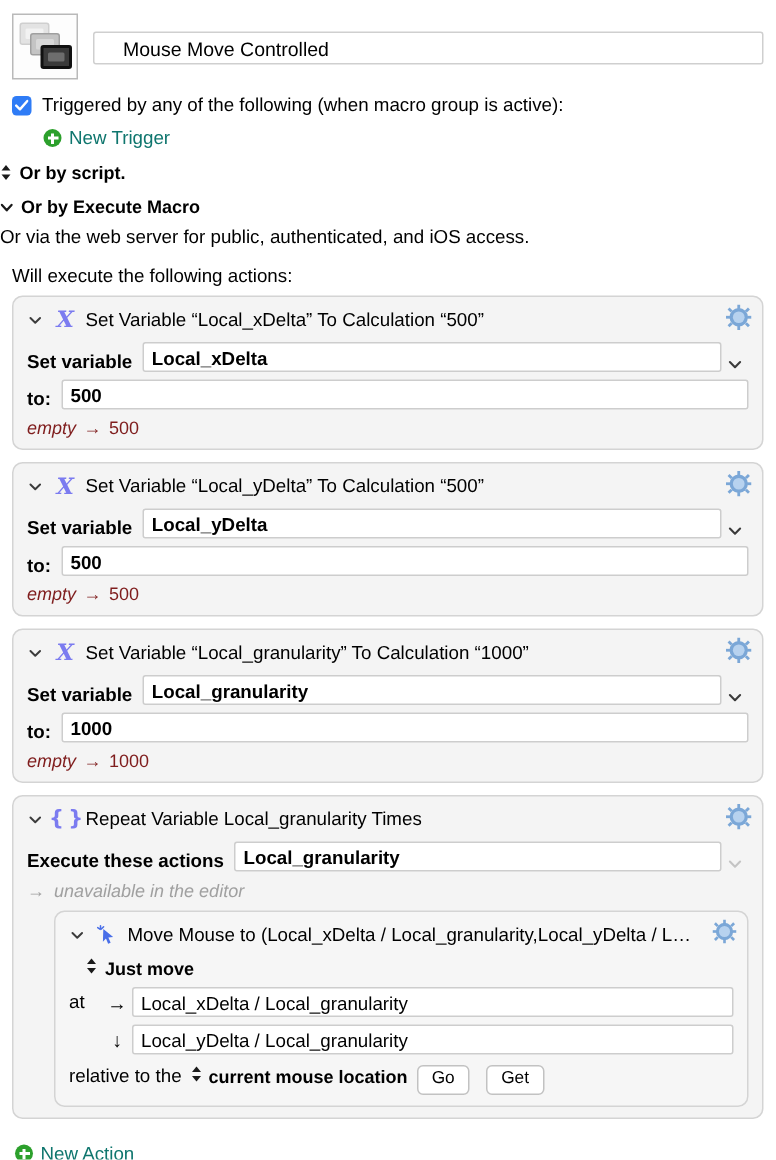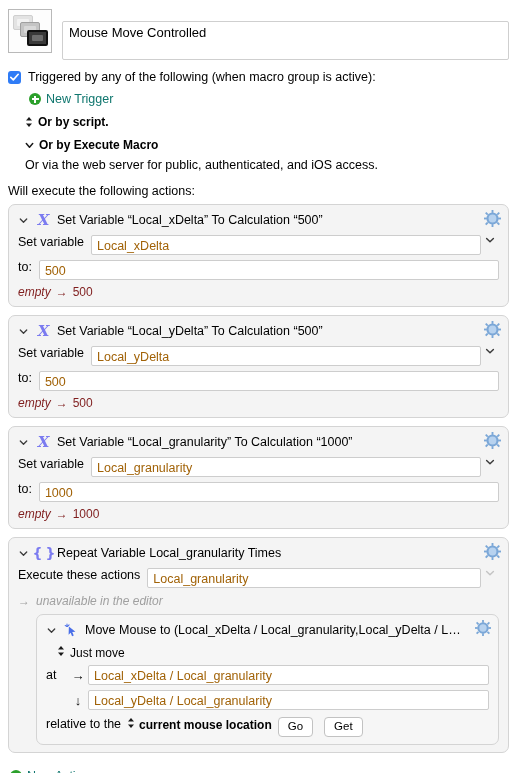--- a/index.html
+++ b/index.html
@@ -46,26 +46,26 @@
     border-radius: 1px;
   }
   .scr1 .inner { background: #f2f2f2; }
   .scr2 .inner { background: #d8d8d8; }
   .scr3 .inner { background: #6d6d6d; }
 
   .title-field {
     flex: 1 1 auto;
     margin-left: 10px;
     margin-top: 12px;
-    height: 39px;
+    height: 22px;
     line-height: 22px;
     background: #ffffff;
     border: 1px solid #cfcfcf;
     border-radius: 2px;
-    padding: 0 6px;
+    padding: 0 19px;
     font-size: 13px;
     box-sizing: border-box;
     color: #000;
   }
 
   
   .trigger-row {
     display: flex;
     align-items: center;
     padding: 0 8px;
@@ -77,21 +77,21 @@
     border-radius: 3px;
     background: #2f7cf6;
     position: relative;
     flex: 0 0 auto;
     margin-right: 7px;
   }
   .checkbox svg { position: absolute; left: 2px; top: 2px; }
   .trigger-label { font-size: 12.5px; }
 
   .indent1 { padding-left: 29px; }
-  .indent2 { padding-left: 25px; }
+  .indent2 { }
 
   .new-row {
     display: flex;
     align-items: center;
     margin-top: 8px;
   }
   .plus-icon {
     width: 12px; height: 12px;
     border-radius: 50%;
     background: #2ca02c;
@@ -186,42 +186,43 @@
     text-overflow: ellipsis;
   }
   .gear {
     position: absolute;
     right: 7px;
     top: 5px;
   }
 
   .field-row {
     display: flex;
-    align-items: flex-start;
+    align-items: flex-end;
     margin-top: 5px;
+    font-weight: bold;
   }
   .field-label {
     font-size: 12.5px;
     flex: 0 0 auto;
     margin-right: 7px;
     white-space: nowrap;
   }
   .text-field {
     flex: 1 1 auto;
     height: 20px;
     line-height: 20px;
     background: #ffffff;
     border: 1px solid #cdcdcd;
     border-radius: 2px;
     padding: 0 5px;
     font-size: 12.5px;
     box-sizing: border-box;
     overflow: hidden;
     white-space: nowrap;
-    color: #a16207;
+    color: #000000;
   }
   .row-chev {
     flex: 0 0 auto;
     width: 18px;
     display: inline-flex;
     justify-content: center;
     align-items: center;
   }
   .result-row {
     margin-top: 5px;
@@ -240,21 +241,21 @@
     font-style: italic;
     display: flex;
     align-items: center;
     gap: 6px;
   }
   .note-row .arr { font-style: normal; }
 
   .just-move {
     display: flex;
     align-items: center;
-    font-weight: normal;
+    font-weight: bold;
     font-size: 12px;
     margin-top: 5px;
     padding-left: 11px;
   }
   .just-move .chev { margin-right: 5px; }
 
   .coord-row {
     display: flex;
     align-items: center;
     margin-top: 5px;

